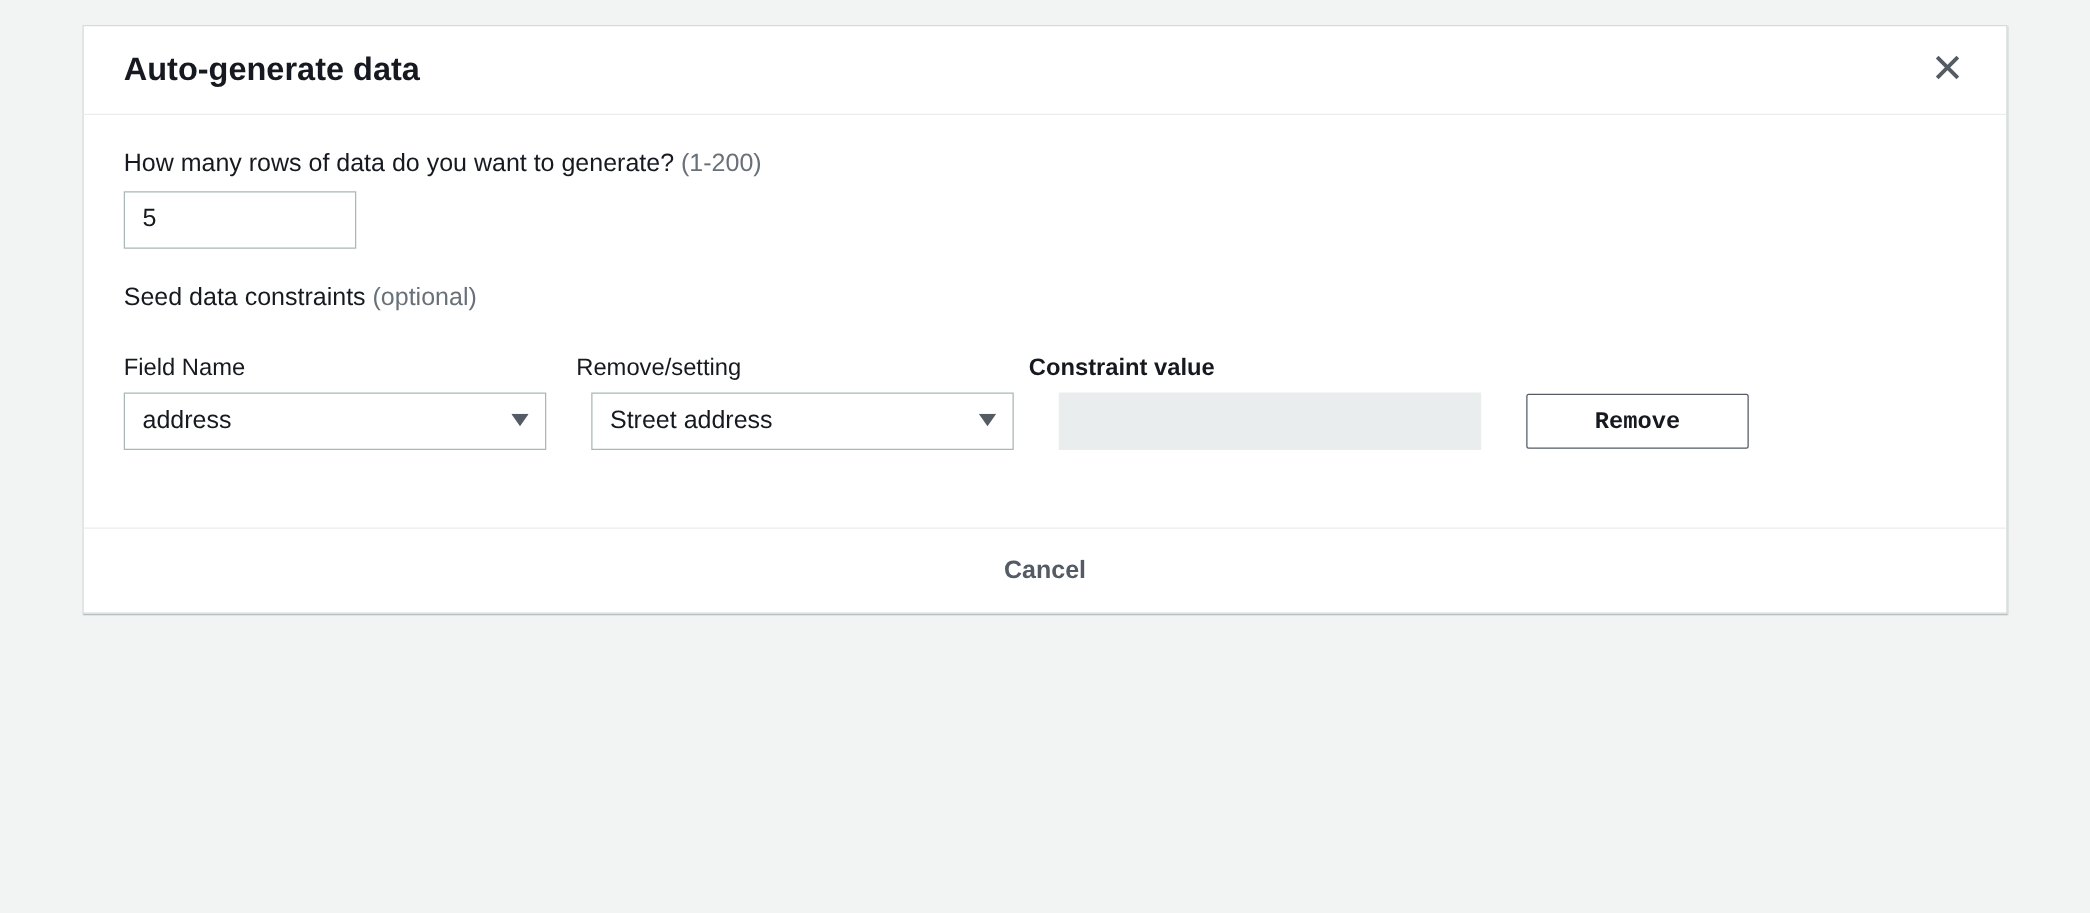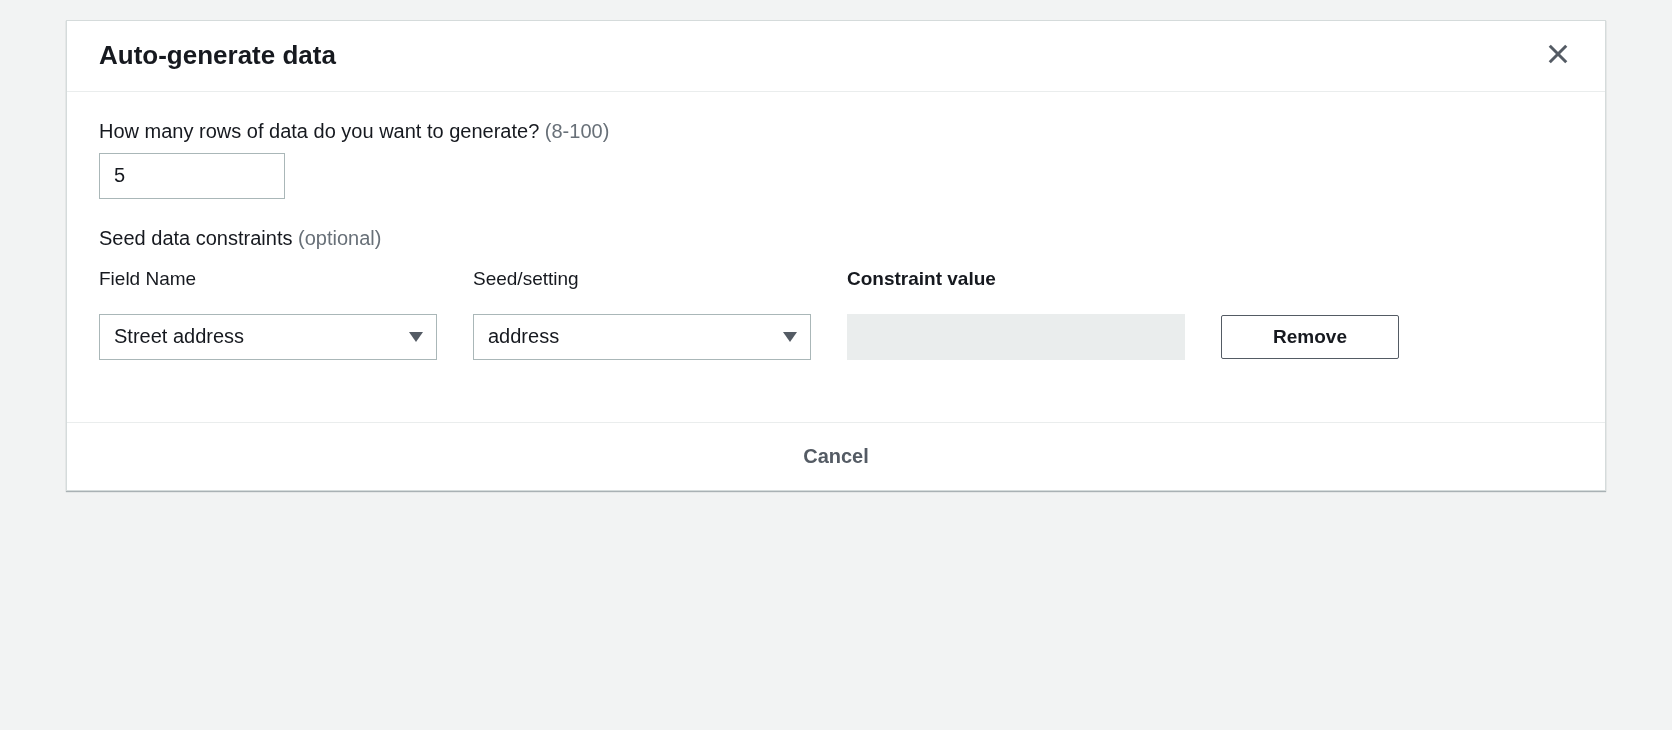--- a/index.html
+++ b/index.html
@@ -67,26 +67,26 @@
       border: 1px solid #aab7b8;
       padding: 6px 14px;
       font-size: 20px;
       color: #16191f;
       font-family: inherit;
     }
     .seed-label {
       font-size: 20px;
       font-weight: 400;
       color: #16191f;
-      margin-bottom: 18px;
+      margin-bottom: 34px;
     }
     .columns-row {
       display: flex;
-      gap: 36px;
-      margin-bottom: 24px;
+      gap: 24px;
+      margin-bottom: 8px;
     }
     .col-header {
       font-size: 19px;
       font-weight: 400;
       color: #16191f;
     }
     .col-field { width: 338px; }
     .col-range { width: 338px; }
     .col-value { width: 338px; font-weight: bold; }
     .constraint-row {
@@ -126,21 +126,21 @@
       border-radius: 0px;
     }
     .btn {
       display: inline-flex;
       align-items: center;
       justify-content: center;
       padding: 6px 26px;
       height: 44px;
       font-size: 19px;
       font-weight: 700;
-      font-family: Liberation Sans, sans-serif;
+      font-family: Liberation Mono, monospace;
       border: 1px solid #545b64;
       background: #ffffff;
       color: #545b64;
       cursor: pointer;
       border-radius: 2px;
     }
     .btn-remove {
       width: 178px;
       font-weight: 600;
       color: #16191f;
@@ -192,60 +192,60 @@
           <line x1="14" y1="2" x2="2" y2="14"></line>
         </svg>
       </span>
     </button>
   </div>
 
   <div class="modal-body">
     <div class="form-section">
       <div class="label-row">
         <span>How many rows of data do you want to generate?</span>
-        <span class="label-hint">(8-100)</span>
+        <span class="label-hint">(1-200)</span>
       </div>
       <input type="text" class="num-input" value="5" style="">
     </div>
 
     <div class="form-section">
       <div class="seed-label">
         <span>Seed data constraints</span>
         <span class="label-hint">(optional)</span>
       </div>
 
       <div class="columns-row">
         <div class="col-header col-field">Field Name</div>
-        <div class="col-header col-range">Seed/setting</div>
+        <div class="col-header col-range">Remove/setting</div>
         <div class="col-header col-value">Constraint value</div>
       </div>
 
       <div class="constraint-row">
+        <div class="select-wrap">
+          <button class="select-box">
+            <span>address</span>
+          </button>
+          <span class="caret">
+            <svg width="14" height="10" viewBox="0 0 14 10">
+                <polygon points="0,0 14,0 7,10" fill="#545b64"></polygon>
+              </svg>
+          </span>
+        </div>
+
         <div class="select-wrap">
           <button class="select-box">
             <span>Street address</span>
           </button>
           <span class="caret">
             <svg width="14" height="10" viewBox="0 0 14 10">
                 <polygon points="0,0 14,0 7,10" fill="#545b64"></polygon>
               </svg>
           </span>
         </div>
 
-        <div class="select-wrap">
-          <button class="select-box">
-            <span>address</span>
-          </button>
-          <span class="caret">
-            <svg width="14" height="10" viewBox="0 0 14 10">
-                <polygon points="0,0 14,0 7,10" fill="#545b64"></polygon>
-              </svg>
-          </span>
-        </div>
-
         <div class="disabled-box"></div>
 
         <button class="btn btn-remove">Remove</button>
       </div>
 
     </div>
   </div>
 
   <div class="modal-footer">
     <button class="btn-link">Cancel</button>

